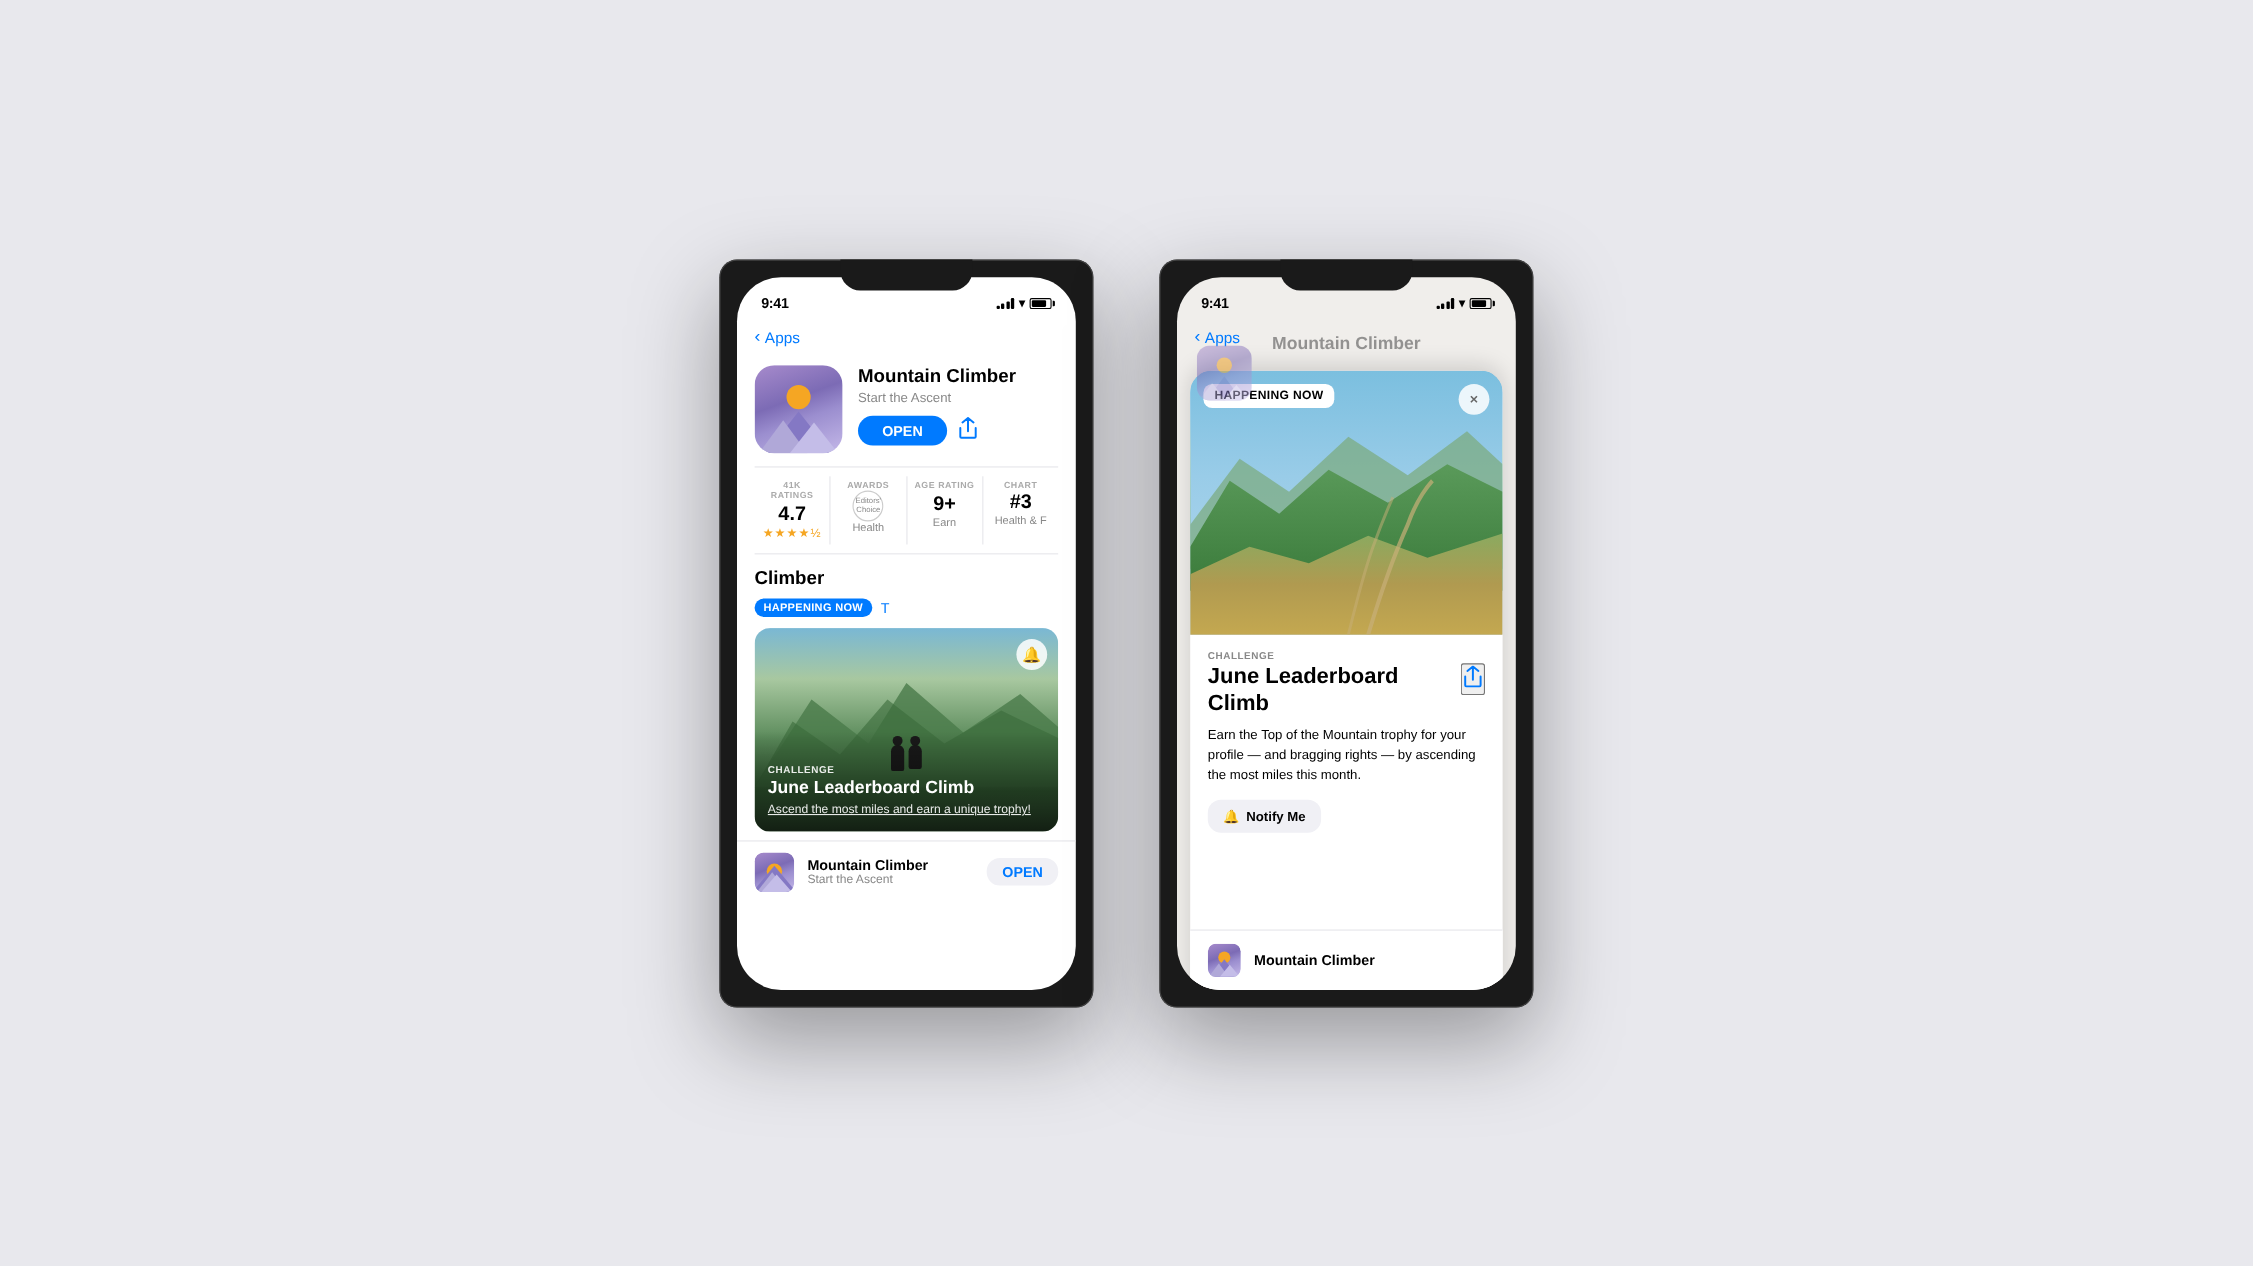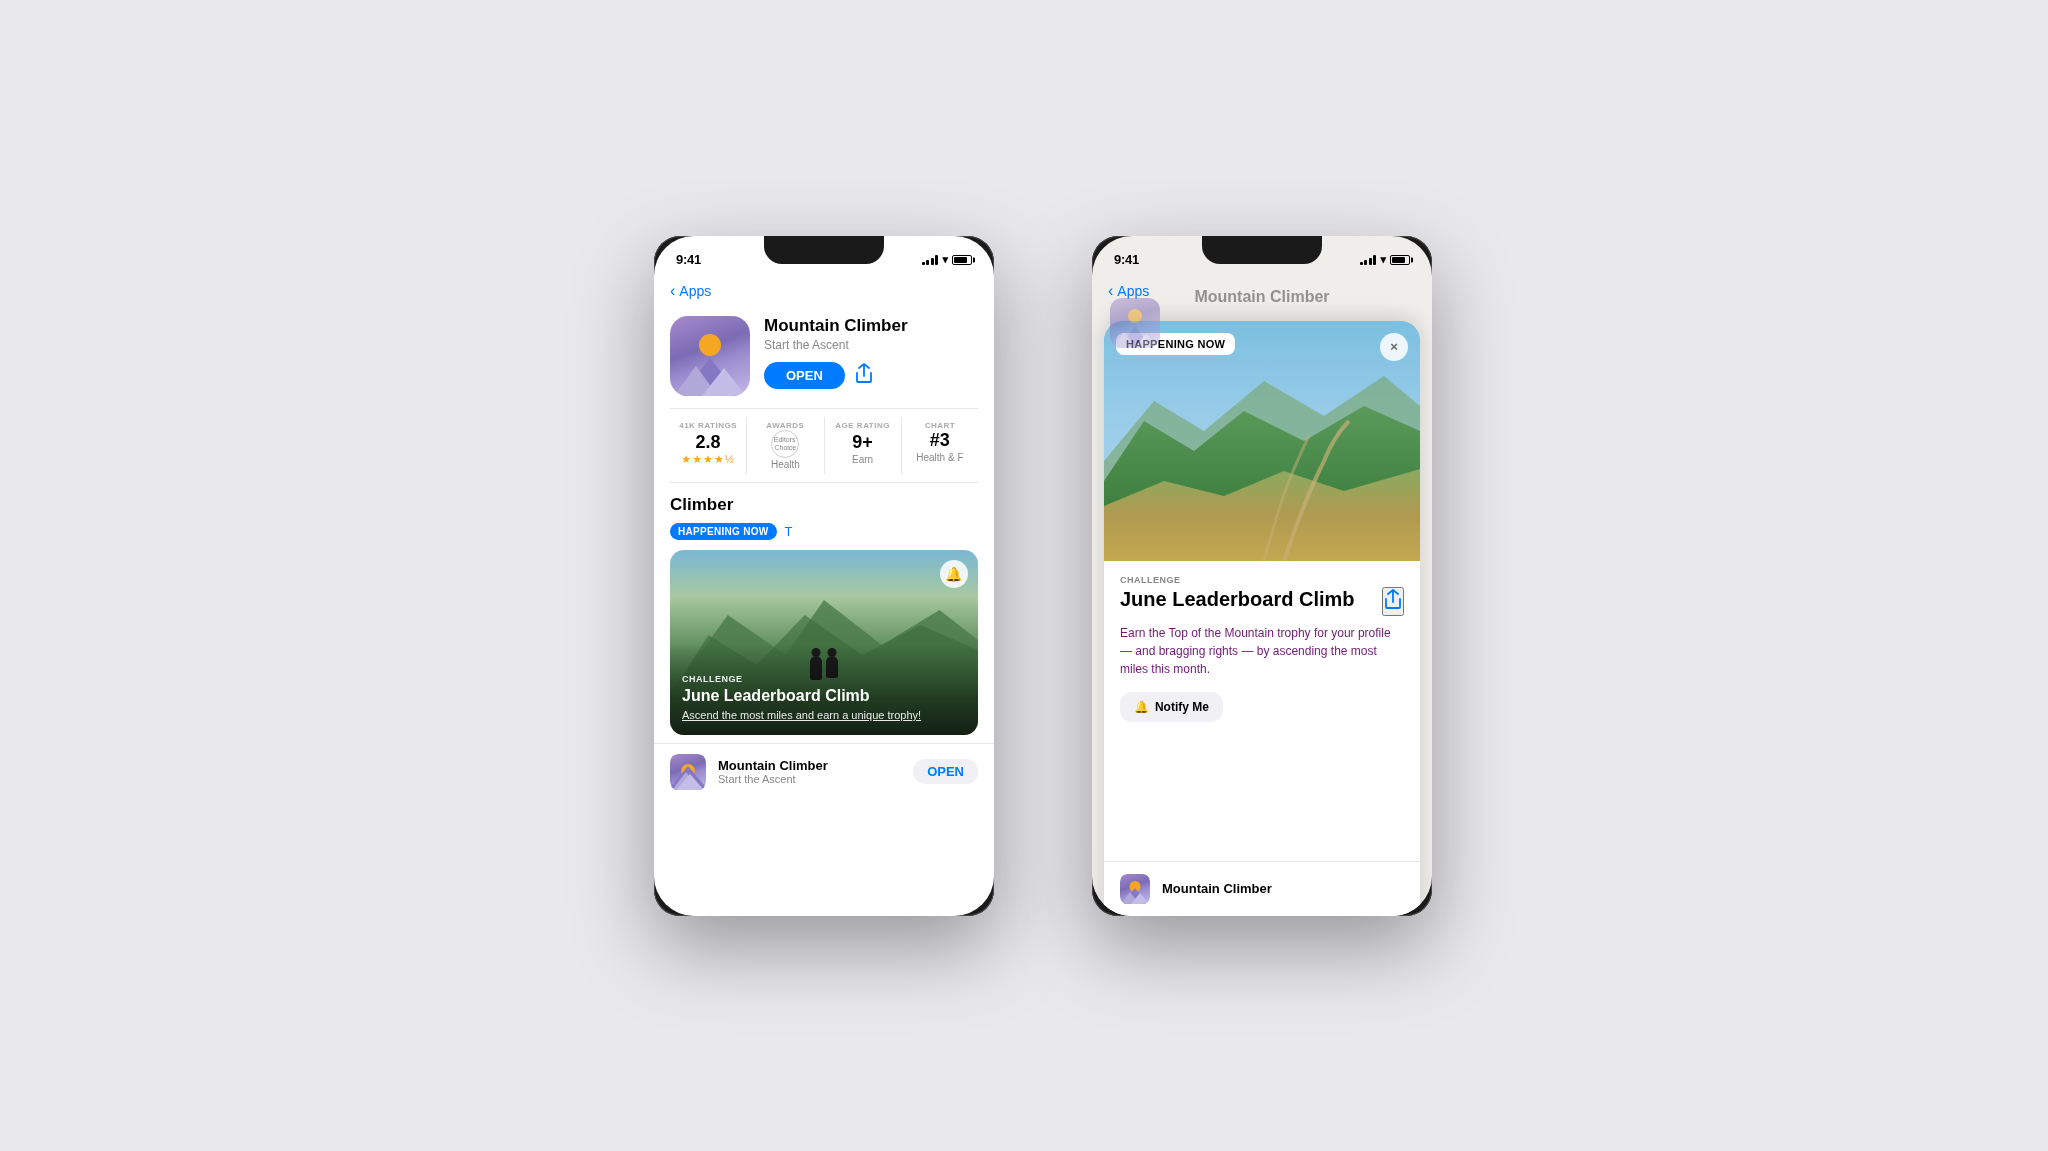--- a/index.html
+++ b/index.html
@@ -12,26 +12,25 @@
       font-family: -apple-system, BlinkMacSystemFont, 'SF Pro Text', 'Helvetica Neue', sans-serif;
       gap: 60px;
       padding: 40px;
     }
 
     
     .phone-frame {
       width: 340px;
       height: 680px;
       background: #1a1a1a;
-      border-radius: 26px;
-      padding: 0;
+      border-radius: 16px;
+      padding: 16px;
       box-shadow: 0 30px 80px rgba(0,0,0,0.35), inset 0 0 0 1px #444;
       position: relative;
       flex-shrink: 0;
-      margin-left: 38px;
     }
     .phone-screen {
       width: 100%;
       height: 100%;
       background: #fff;
       border-radius: 40px;
       overflow: hidden;
       position: relative;
       display: flex;
       flex-direction: column;
@@ -421,21 +420,21 @@
     }
     .modal-event-type { font-size: 9px; font-weight: 700; letter-spacing: 0.5px; text-transform: uppercase; color: #888; }
     .modal-event-title-row {
       display: flex;
       justify-content: space-between;
       align-items: flex-start;
       margin-top: 2px;
     }
     .modal-event-title { font-size: 20px; font-weight: 800; color: #000; line-height: 1.2; flex: 1; }
     .modal-share { color: #007aff; font-size: 18px; cursor: pointer; }
-    .modal-event-desc { font-size: 12px; color: #701a75; line-height: 1.5; margin-top: 8px; }
+    .modal-event-desc { font-size: 12px; color: #000000; line-height: 1.5; margin-top: 8px; }
     .notify-btn {
       display: inline-flex;
       align-items: center;
       gap: 6px;
       margin-top: 14px;
       background: #f0f0f5;
       border: none;
       border-radius: 12px;
       padding: 8px 14px;
       font-size: 12px;
@@ -515,21 +514,21 @@
               <path d="M9 1v12M4 5l5-4 5 4M2 10v8a1 1 0 001 1h12a1 1 0 001-1v-8" stroke="#007aff" stroke-width="1.8" stroke-linecap="round" stroke-linejoin="round"></path>
             </svg>
           </button>
         </div>
       </div>
     </div>
 
     <div class="stats-row">
       <div class="stat-item">
         <span class="stat-label">41K RATINGS</span>
-        <span class="stat-value">2.8</span>
+        <span class="stat-value">4.7</span>
         <span class="stars">★★★★½</span>
       </div>
       <div class="stat-item">
         <span class="stat-label">AWARDS</span>
         <div class="award-badge">
           <span style="font-size:7px;line-height:1.1;">Editors'<br>Choice</span>
         </div>
         <span class="stat-sub">Health</span>
       </div>
       <div class="stat-item">

